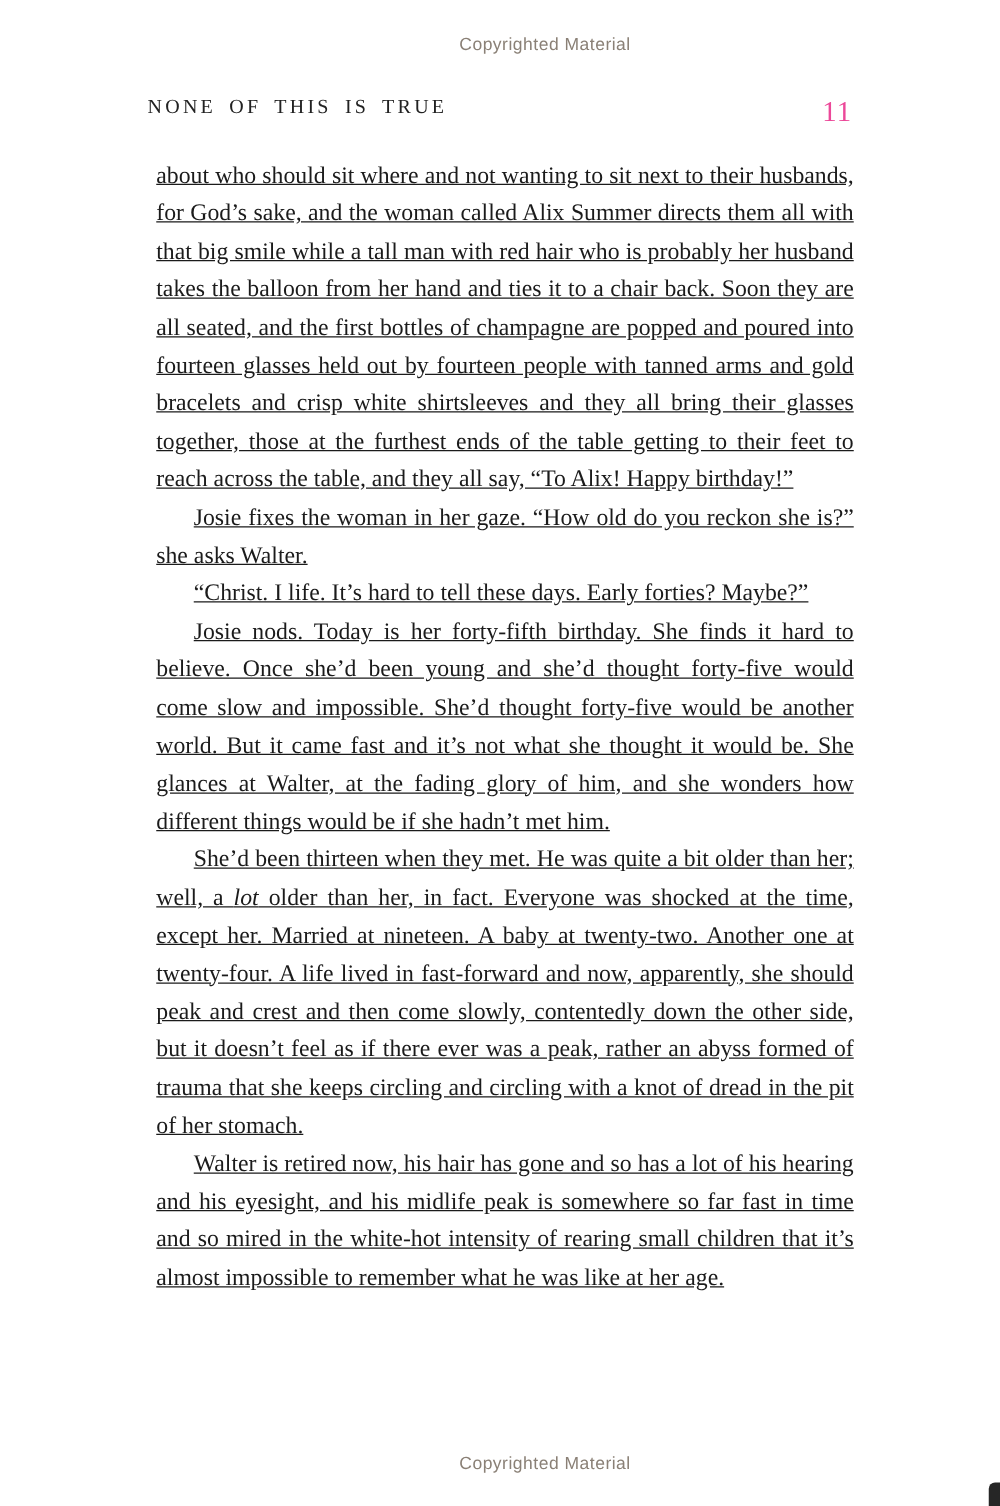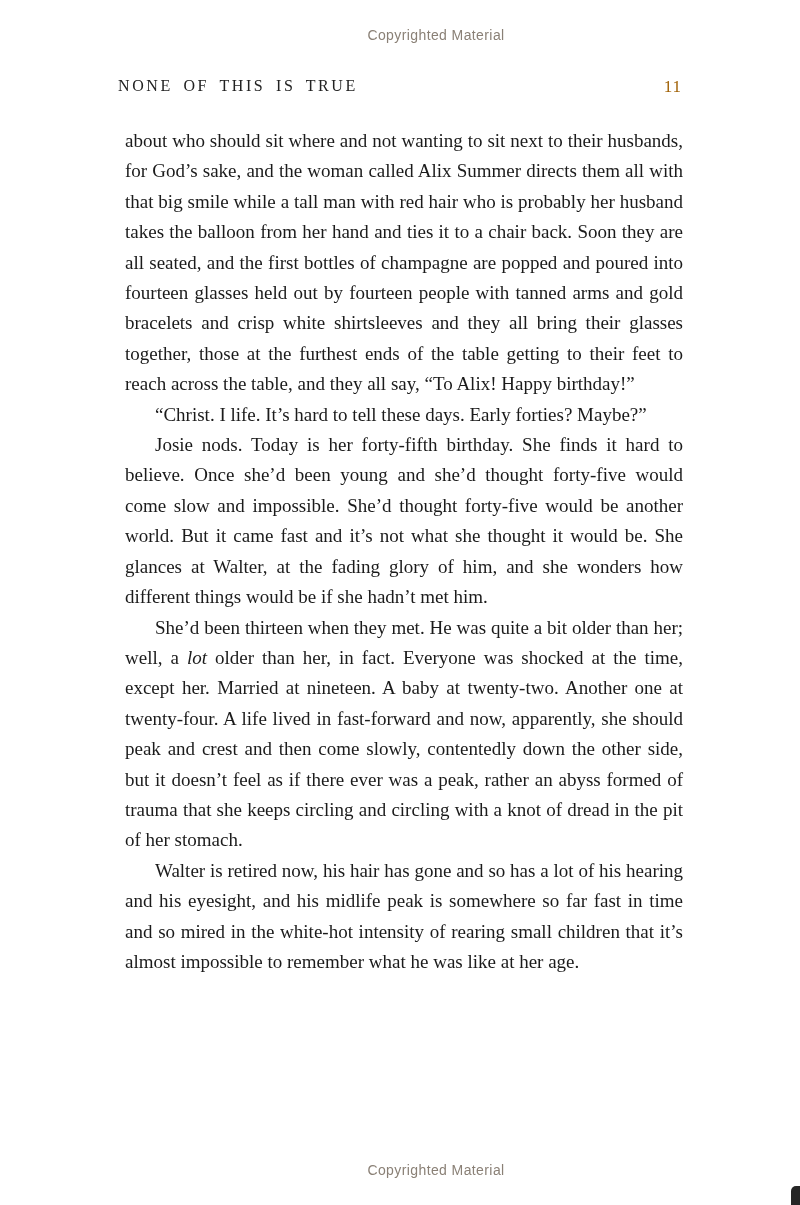--- a/index.html
+++ b/index.html
@@ -36,36 +36,37 @@
     display:block;
     text-align:left;
     font-size:16px;
     letter-spacing:2.6px;
     word-spacing:4px;
     color:#222222;
   }
   .page-number{
     position:absolute;
     right:0;top:0;
-    font-size:17px;
+    font-size:23px;
     letter-spacing:1px;
-    color:#a16207;
+    color:#ec4899;
   }
   .page-body{
     position:absolute;
     top:126px;
     left:125px;
     width:558px;
     font-size:19px;
     line-height:30.4px;
     text-align:justify;
   }
   .page-body p{
     margin:0;
     padding:0;
+    text-decoration:underline;
   }
   .page-body p.indent{
     text-indent:30px;
   }
   .page-body em{
     font-style:italic;
   }
   .corner-mark{
     position:absolute;
     right:0;bottom:0;
@@ -79,20 +80,21 @@
 
 <div class="notice top">Copyrighted Material</div>
 
 <div class="running-header">
   <span class="running-title">NONE OF THIS IS TRUE</span>
   <span class="page-number">11</span>
 </div>
 
 <div class="page-body">
     <p class=""><span>about who should sit where and not wanting to sit next to their husbands, for God’s sake, and the woman called Alix Summer directs them all with that big smile while a tall man with red hair who is probably her husband takes the balloon from her hand and ties it to a chair back. Soon they are all seated, and the first bottles of champagne are popped and poured into fourteen glasses held out by fourteen people with tanned arms and gold bracelets and crisp white shirtsleeves and they all bring their glasses together, those at the furthest ends of the table getting to their feet to reach across the table, and they all say, “To Alix! Happy birthday!”</span></p>
+    <p class="indent"><span>Josie fixes the woman in her gaze. “How old do you reckon she is?” she asks Walter.</span></p>
     <p class="indent"><span>“Christ. I life. It’s hard to tell these days. Early forties? Maybe?”</span></p>
     <p class="indent"><span>Josie nods. Today is her forty-fifth birthday. She finds it hard to believe. Once she’d been young and she’d thought forty-five would come slow and impossible. She’d thought forty-five would be another world. But it came fast and it’s not what she thought it would be. She glances at Walter, at the fading glory of him, and she wonders how different things would be if she hadn’t met him.</span></p>
     <p class="indent"><span>She’d been thirteen when they met. He was quite a bit older than her; well, a </span><em>lot</em><span> older than her, in fact. Everyone was shocked at the time, except her. Married at nineteen. A baby at twenty-two. Another one at twenty-four. A life lived in fast-forward and now, apparently, she should peak and crest and then come slowly, contentedly down the other side, but it doesn’t feel as if there ever was a peak, rather an abyss formed of trauma that she keeps circling and circling with a knot of dread in the pit of her stomach.</span></p>
     <p class="indent"><span>Walter is retired now, his hair has gone and so has a lot of his hearing and his eyesight, and his midlife peak is somewhere so far fast in time and so mired in the white-hot intensity of rearing small children that it’s almost impossible to remember what he was like at her age.</span></p>
   </div>
 
 <div class="notice bottom">Copyrighted Material</div>
 
 <div class="corner-mark"></div>
 

